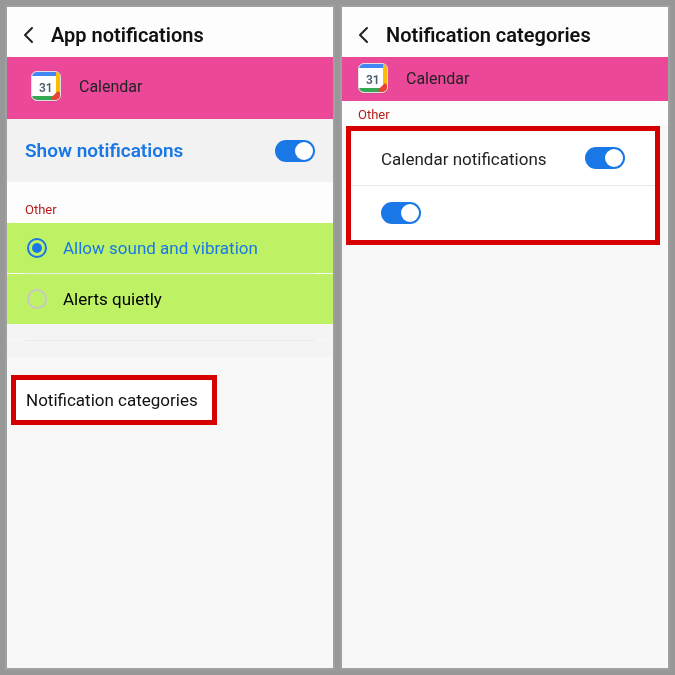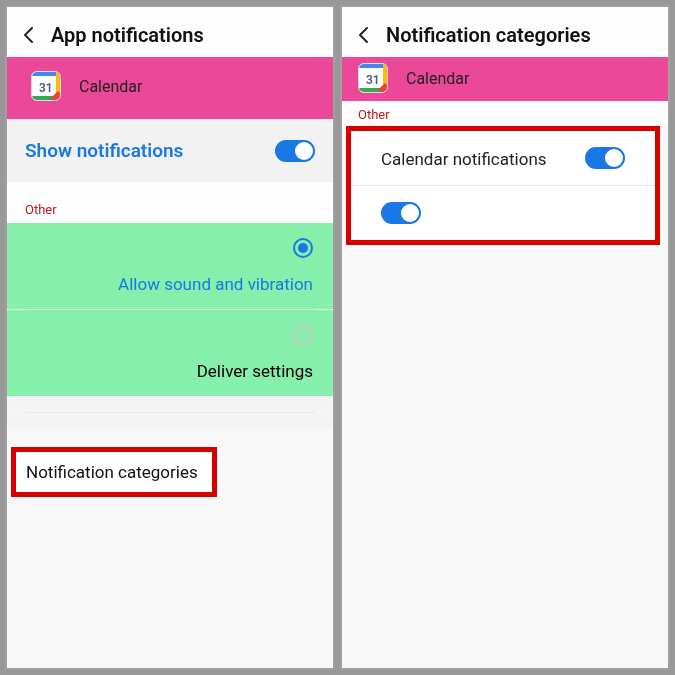--- a/index.html
+++ b/index.html
@@ -84,23 +84,22 @@
     padding: 20px 18px 6px;
     font-size: 13px;
     color: #b91c1c;
     background: #fdfdfd;
   }
   .radio-row {
     display: flex;
     align-items: flex-end;
     gap: 16px;
     padding: 15px 20px;
-    background: #86efac;
+    background: #bef264;
     font-size: 17px;
-    flex-direction: column;
   }
   .radio-row.sel { color: #1978e5; }
   .radio {
     width: 20px; height: 20px;
     border: 2px solid #c7c7c7;
     border-radius: 50%;
     position: relative;
     flex-shrink: 0;
   }
   .radio.on { border-color: #1978e5; }
@@ -183,21 +182,21 @@
 
     <div class="section-label">Other</div>
 
     <div class="radio-row sel">
       <div class="radio on"></div>
       <span>Allow sound and vibration</span>
     </div>
     <div class="divider"></div>
     <div class="radio-row">
       <div class="radio"></div>
-      <span>Deliver settings</span>
+      <span>Alerts quietly</span>
     </div>
 
     <div class="gap"></div>
 
     <div class="divider"></div>
 
     <div class="gap"></div>
 
     <div class="highlight-left">
       <span>Notification categories</span>

